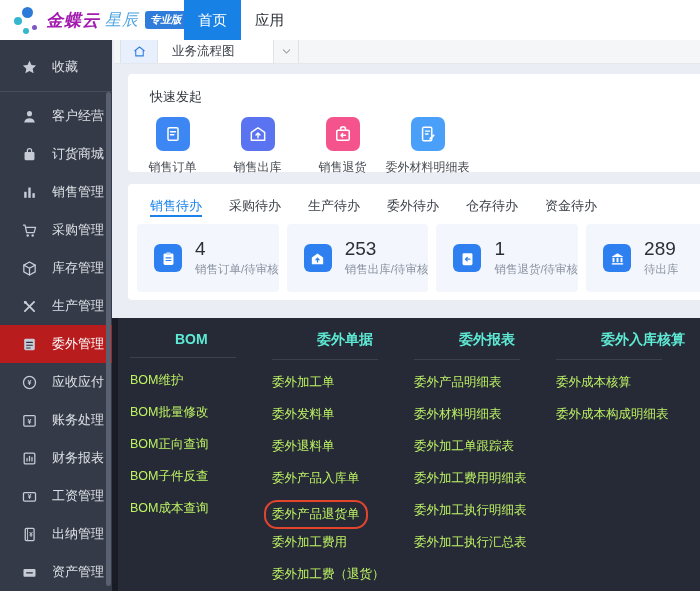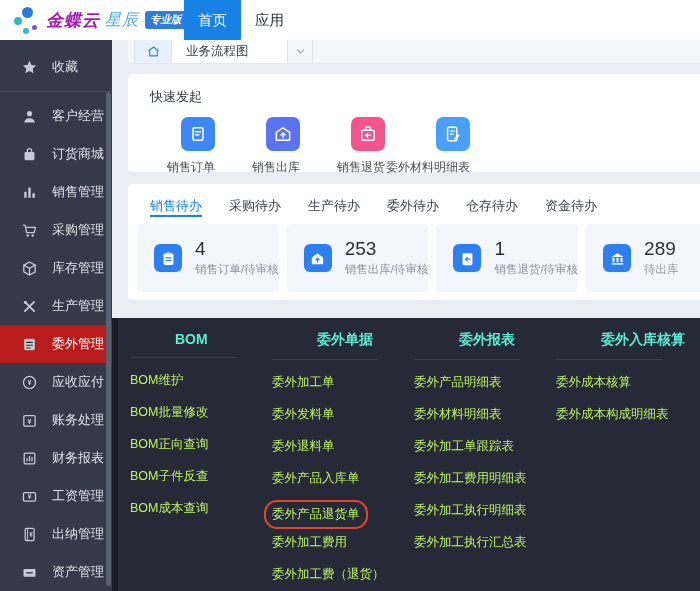--- a/index.html
+++ b/index.html
@@ -17,41 +17,41 @@
   .d3 { width:6px; height:6px; background:#35b6cf; left:9px; top:23px; }
   .d4 { width:5px; height:5px; background:#7a58c8; left:18px; top:20px; }
   .brand1 { font-size:17px; font-weight:bold; font-style:italic; color:#a21caf; letter-spacing:1px; }
   .brand2 { font-size:16px; font-style:italic; color:#4aa3e0; margin-left:5px; letter-spacing:1px; }
   .brandbadge { margin-left:6px; font-size:10.5px; font-style:italic; color:#fff; background:#2f7cda; border-radius:3px; padding:2px 5px; font-weight:bold; }
   .nav-tabs { position:absolute; left:148px; top:0; height:40px; display:flex;margin-left:36px; }
   .nav-tab { width:57px; height:40px; line-height:40px; text-align:center; font-size:14.5px; color:#2b2f36; cursor:pointer; }
   .nav-tab.active { background:#1781e6; color:#fff; }
 
   
-  .tabbar { position:absolute; left:128px; top:40px; right:0; height:24px; background:#f5f6f8; border-bottom:1px solid #e4e7ec; display:flex; z-index:4; }
+  .tabbar { position:absolute; left:114px; top:40px; right:0; height:24px; background:#f5f6f8; border-bottom:1px solid #e4e7ec; display:flex; z-index:4; }
   .home-btn { margin-left:6px; width:38px; height:100%; background:#e7f0fc; border-left:1px solid #dfe3e9; border-right:1px solid #dfe3e9; display:flex; align-items:center; justify-content:center; color:#2f7fe0; cursor:pointer; }
   .page-tab { width:116px; height:100%; background:#fff; border-right:1px solid #dfe3e9; font-size:12.5px; color:#3c4048; display:flex; align-items:center; padding-left:14px; cursor:pointer; }
   .chev-btn { width:25px; height:100%; display:flex; align-items:center; justify-content:center; color:#9aa1ac; border-right:1px solid #dfe3e9; cursor:pointer; }
 
   
   .sidebar { position:absolute; left:0; top:40px; width:112px; bottom:0; background:#343a47; z-index:6; }
   .side-item { height:38px; display:flex; align-items:center; padding-left:21px; cursor:pointer; color:#dde0e6; font-size:13px; white-space:nowrap; }
   .side-item .sicon { width:17px; height:17px; margin-right:14px; color:#c6cbd5; flex:0 0 auto; display:flex; }
   .side-item.active { background:#b91c1c; color:#ffffff; }
   .side-fav { margin-top:8px; }
   .side-div { height:1px; background:#474d5c; margin:5px 0 5px 0; }
   .side-scroll { position:absolute; right:1px; top:52px; bottom:5px; width:5px; border-radius:2.5px; background:#596070; }
 
   
   .content { position:absolute; left:112px; top:64px; right:0; bottom:0; }
   .panel { position:absolute; left:16px; right:-10px; background:#fff; border-radius:4px; }
   .panel-quick { top:10px; height:98px; }
   .panel-title { padding:14px 0 0 22px; font-size:13px; color:#2f333b; }
   .quick-row { display:flex; margin-top:11px; padding-left:2px; }
-  .quick-item { width:85px; display:flex; flex-direction:column; align-items:flex-end; cursor:pointer; }
+  .quick-item { width:85px; display:flex; flex-direction:column; align-items:center; cursor:pointer; }
   .quick-icon { width:34px; height:34px; border-radius:7px; display:flex; align-items:center; justify-content:center; }
   .quick-label { margin-top:8px; font-size:12px; color:#454a52; white-space:nowrap; }
 
   .panel-todo { top:120px; height:116px; }
   .todo-tabs { display:flex; gap:27px; padding:13px 0 0 22px; }
   .todo-tab { font-size:13px; color:#3a3f48; padding-bottom:0; cursor:pointer; white-space:nowrap; }
   .todo-tab.active { color:#1a82e8; border-bottom:2px solid #1a82e8; }
   .cards { position:absolute; left:9px; right:9px; top:40px; height:68px; display:flex; gap:8px; }
   .card { flex:1 0 134px; background:#f3f7fd; border-radius:4px; display:flex; align-items:center; padding-left:17px; gap:13px; cursor:pointer; }
   .card-icon { width:28px; height:28px; border-radius:6px; display:flex; align-items:center; justify-content:center; flex:0 0 auto; }

